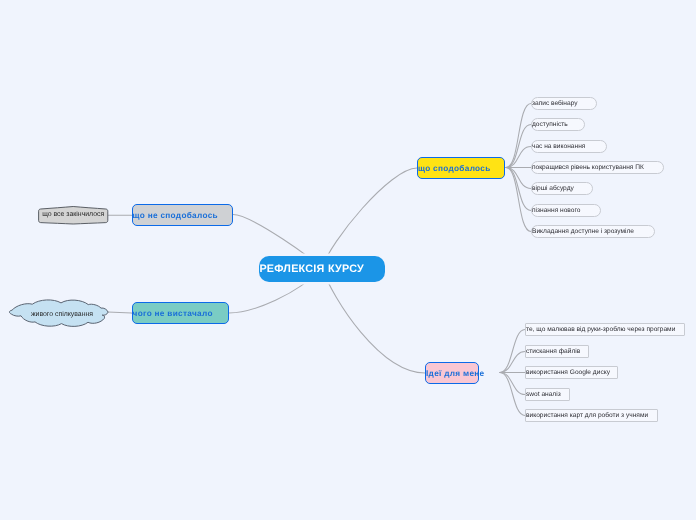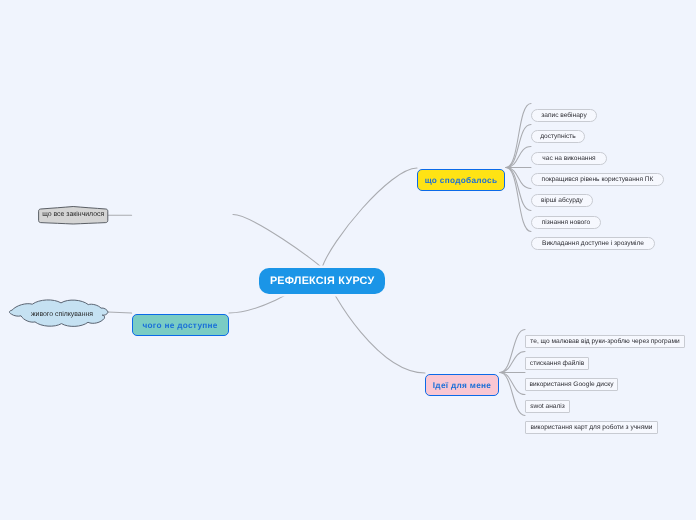--- a/index.html
+++ b/index.html
@@ -2,21 +2,21 @@
 <html><head>
 <meta charset="utf-8">
 <style>
   html,body{margin:0;padding:0;}
   body{width:696px;height:520px;overflow:hidden;background:#f0f4fd;
        font-family:"Liberation Sans",sans-serif;
        -webkit-font-smoothing:antialiased;text-rendering:geometricPrecision;}
   #canvas{position:relative;width:696px;height:520px;}
   svg.layer{position:absolute;left:0;top:0;width:696px;height:520px;}
   .node{position:absolute;box-sizing:border-box;display:flex;align-items:center;
-        justify-content:center;white-space:nowrap;line-height:1;margin-top:12px;}
+        justify-content:flex-start;white-space:nowrap;line-height:1;}
   #root-node span{position:relative;top:1px;}
   #root-node{border-radius:10px;background:#1b95e7;color:#fff;font-weight:700;
              font-size:10.8px;letter-spacing:.25px;box-shadow:0 0 0 2.5px #f0f4fd;}
   .branch span{position:relative;top:1.4px;}
   .branch{border:1.6px solid #0c6ae8;border-radius:5px;font-weight:700;font-size:8.25px;
           color:#1a6fd8;letter-spacing:.3px;}
   .leaf{border:1px solid #c8cbd2;background:#f6f8fe;color:#2d2d33;font-size:6.6px;}
   .leaf span{position:relative;top:1.2px;}
   .leaf.pill{border-radius:8px;}
   .leaf.rect{border-radius:1px;}
@@ -66,24 +66,27 @@
     <path d="M12.0,310.2 C16.1,305.4 26.2,302.4 32.3,304.2 C39.3,299.1 53.6,298.4 61.0,302.9 C68.1,298.5 81.8,299.4 88.3,304.6 C92.0,303.4 98.4,305.2 101.0,308.1 C103.7,307.5 107.2,309.5 108.1,312.1 C107.4,314.3 104.4,315.8 102.2,315.1 C104.1,315.1 105.1,316.7 104.3,318.4 C101.0,322.7 92.9,324.7 88.0,322.3 C81.6,327.2 68.3,327.8 61.5,323.6 C54.6,327.7 41.3,326.8 35.0,321.9 C30.3,323.1 23.3,320.0 21.0,315.8 C18.4,316.7 13.7,315.9 11.5,314.2 C8.6,312.8 8.8,310.8 12.0,310.2 Z" fill="#c5e1f2" stroke="#5a6472" stroke-width="1" stroke-linejoin="round"></path>
   </svg>
 
   <div class="node" id="root-node" style="left:259.4px;top:255.5px;width:125.6px;height:26.4px;">
     <span>РЕФЛЕКСІЯ КУРСУ</span>
   </div>
 
   <div class="node branch" style="left:417px;top:157px;width:88px;height:21.5px;background:#ffe314;">
     <span>що сподобалось</span>
   </div>
+  <div class="node branch" style="left:131.6px;top:204px;width:101.4px;height:22px;background:#cfd1d4;">
+    <span>що не сподобалось</span>
+  </div>
   <div class="node branch" style="left:131.6px;top:302px;width:97px;height:22px;background:#7accc4;">
-    <span>чого не доступне</span>
+    <span>чого не вистачало</span>
   </div>
-  <div class="node branch" style="left:425px;top:362px;width:74px;height:21.5px;background:#f9c7d3;">
+  <div class="node branch" style="left:425px;top:362px;width:54px;height:21.5px;background:#f9c7d3;">
     <span>Ідеї для мене</span>
   </div>
 
   <div class="node leaf pill" style="left:531px;top:97px;width:66px;height:13px;">
     <span>запис вебінару</span>
     </div>
   <div class="node leaf pill" style="left:531px;top:118px;width:54px;height:13px;">
     <span>доступність</span>
     </div>
   <div class="node leaf pill" style="left:531px;top:140px;width:76px;height:13px;">

